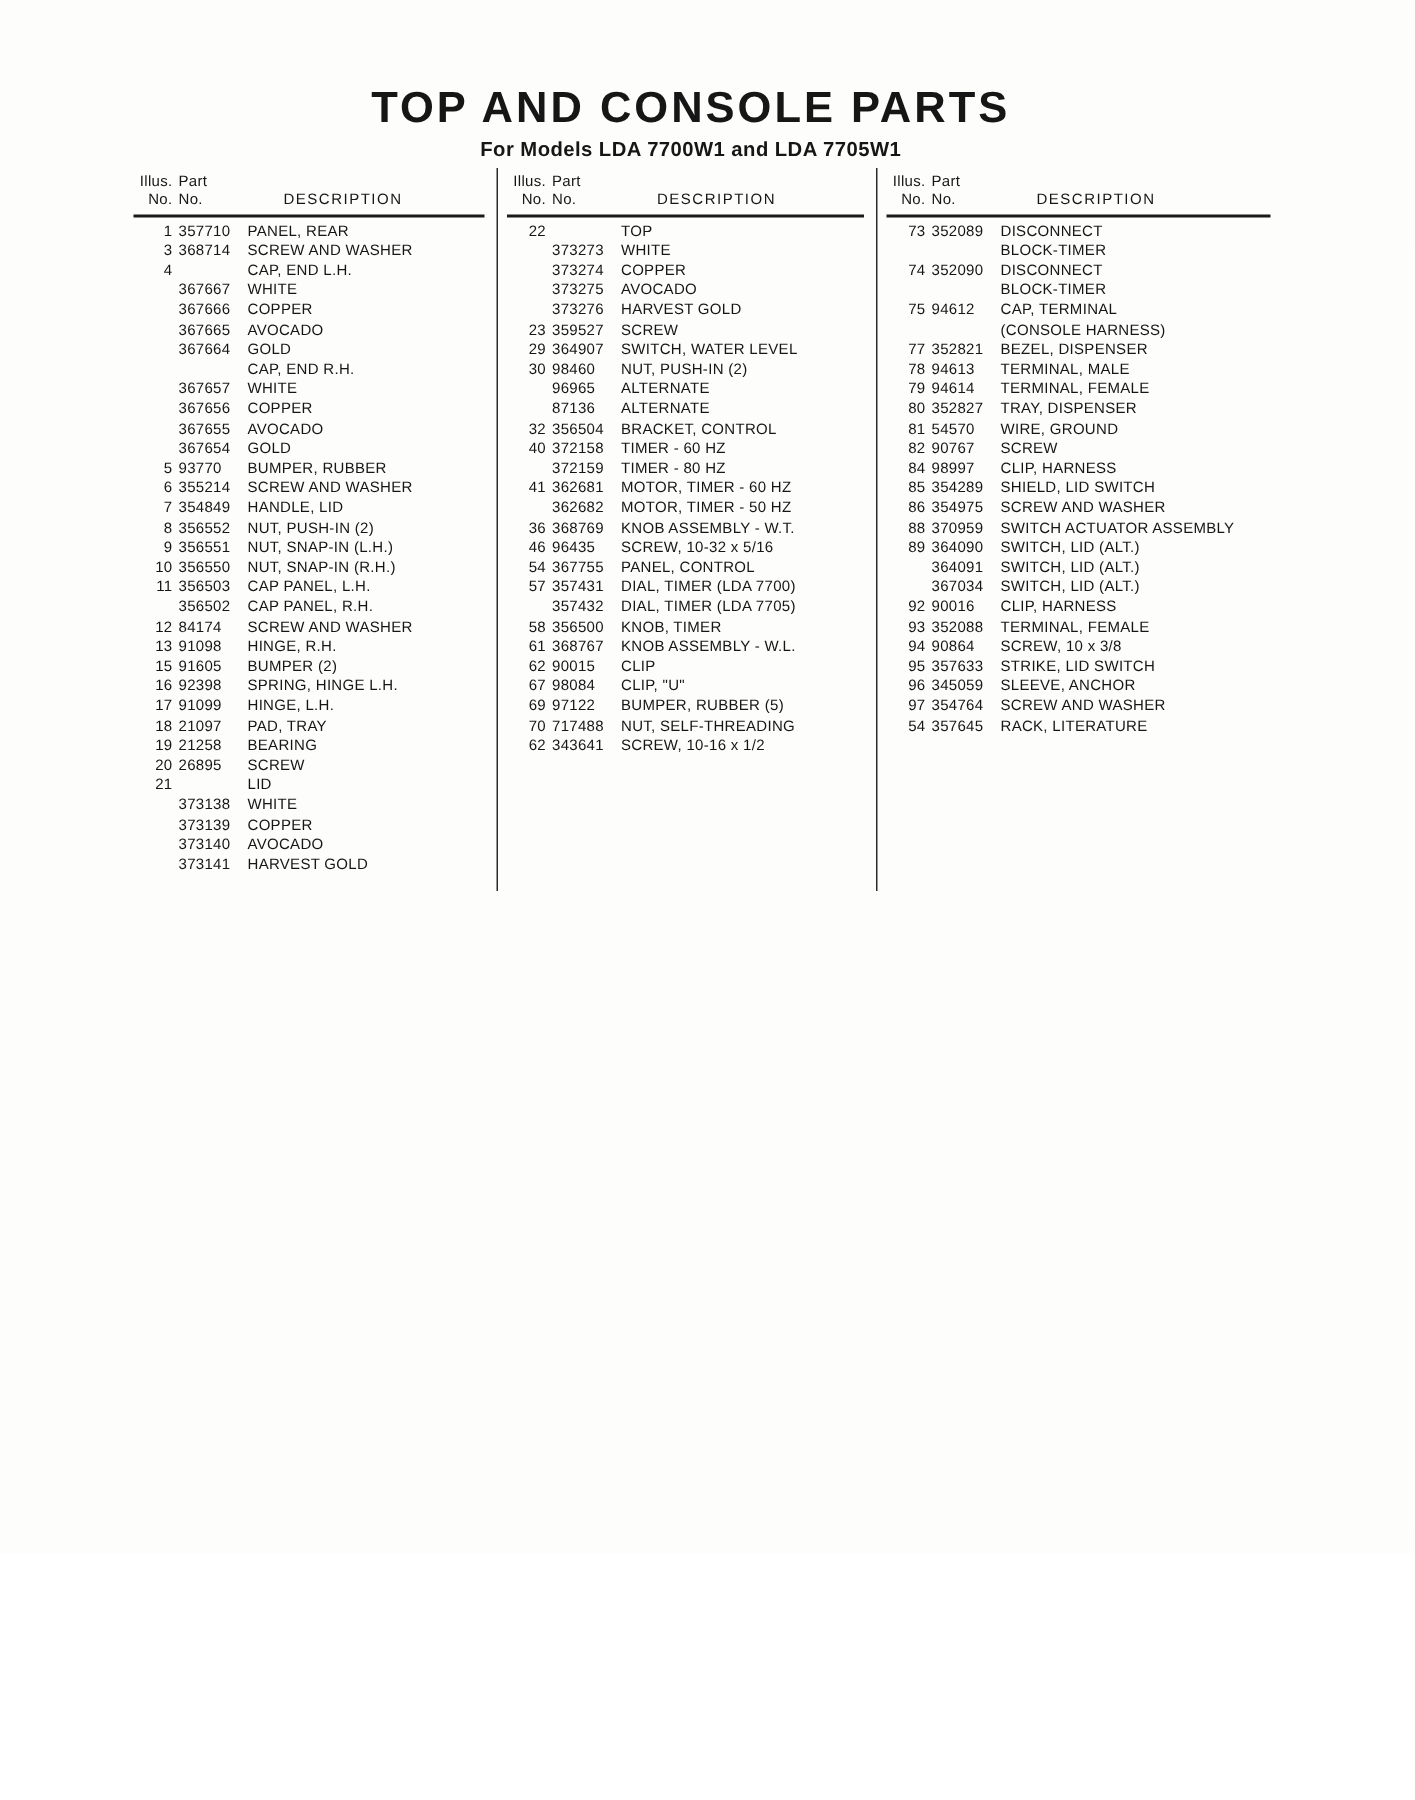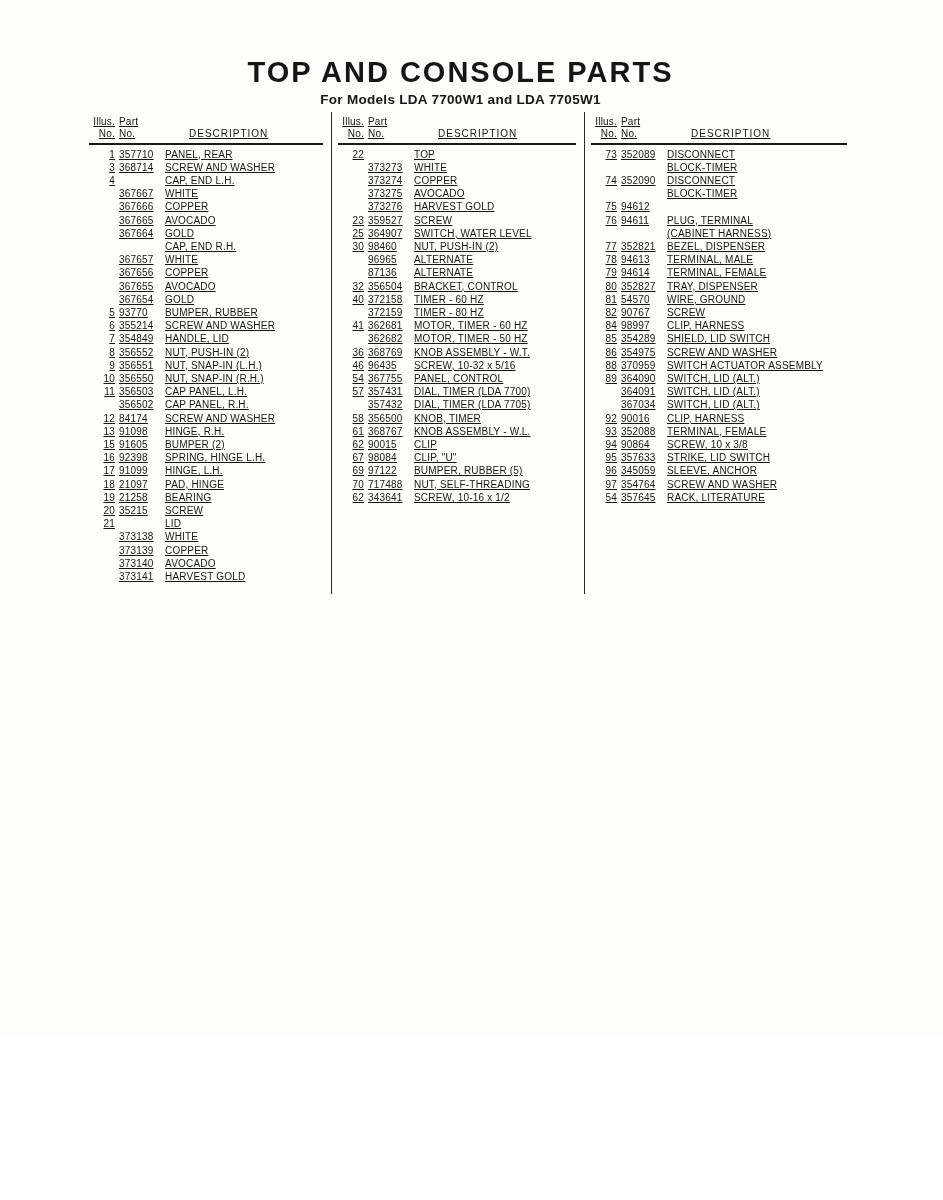--- a/index.html
+++ b/index.html
@@ -34,21 +34,20 @@
     letter-spacing: 0.3px;
   }
   
   .columns {
     position: absolute;
     top: 112px;
     left: 83px;
     width: 772px;
     height: 482px;
     display: flex;
-    text-decoration: underline;
   }
   .col { box-sizing: border-box; }
   .col-1 { width: 248px; }
   .col-2 { width: 253px; border-left: 1px solid #2a2a2a; }
   .col-3 { width: 271px; border-left: 1px solid #2a2a2a; }
   .col-head { padding: 4px 0 0 6px; }
   .head-row, .row {
     display: grid;
     grid-template-columns: 26px 42px 1fr;
     column-gap: 4px;
@@ -286,30 +285,30 @@
             <span class="cell desc">SPRING, HINGE L.H.</span>
           </div>
           <div class="row">
             <span class="cell illus">17</span>
             <span class="cell part">91099</span>
             <span class="cell desc">HINGE, L.H.</span>
           </div>
           <div class="row">
             <span class="cell illus">18</span>
             <span class="cell part">21097</span>
-            <span class="cell desc">PAD, HINGE</span>
+            <span class="cell desc">PAD, TRAY</span>
           </div>
           <div class="row">
             <span class="cell illus">19</span>
             <span class="cell part">21258</span>
             <span class="cell desc">BEARING</span>
           </div>
           <div class="row">
             <span class="cell illus">20</span>
-            <span class="cell part">35215</span>
+            <span class="cell part">26895</span>
             <span class="cell desc">SCREW</span>
           </div>
           <div class="row">
             <span class="cell illus">21</span>
             <span class="cell part"></span>
             <span class="cell desc">LID</span>
           </div>
           <div class="row">
             <span class="cell illus"></span>
             <span class="cell part">373138</span>
@@ -372,21 +371,21 @@
             <span class="cell illus"></span>
             <span class="cell part">373276</span>
             <span class="cell desc">HARVEST GOLD</span>
           </div>
           <div class="row">
             <span class="cell illus">23</span>
             <span class="cell part">359527</span>
             <span class="cell desc">SCREW</span>
           </div>
           <div class="row">
-            <span class="cell illus">25</span>
+            <span class="cell illus">29</span>
             <span class="cell part">364907</span>
             <span class="cell desc">SWITCH, WATER LEVEL</span>
           </div>
           <div class="row">
             <span class="cell illus">30</span>
             <span class="cell part">98460</span>
             <span class="cell desc">NUT, PUSH-IN (2)</span>
           </div>
           <div class="row">
             <span class="cell illus"></span>
@@ -509,26 +508,22 @@
           </div>
           <div class="row">
             <span class="cell illus">74</span>
             <span class="cell part">352090</span>
             <span class="cell desc">DISCONNECT
 BLOCK-TIMER</span>
           </div>
           <div class="row">
             <span class="cell illus">75</span>
             <span class="cell part">94612</span>
-          </div>
-          <div class="row">
-            <span class="cell illus">76</span>
-            <span class="cell part">94611</span>
-            <span class="cell desc">PLUG, TERMINAL
-(CABINET HARNESS)</span>
+            <span class="cell desc">CAP, TERMINAL
+(CONSOLE HARNESS)</span>
           </div>
           <div class="row">
             <span class="cell illus">77</span>
             <span class="cell part">352821</span>
             <span class="cell desc">BEZEL, DISPENSER</span>
           </div>
           <div class="row">
             <span class="cell illus">78</span>
             <span class="cell part">94613</span>
             <span class="cell desc">TERMINAL, MALE</span>

